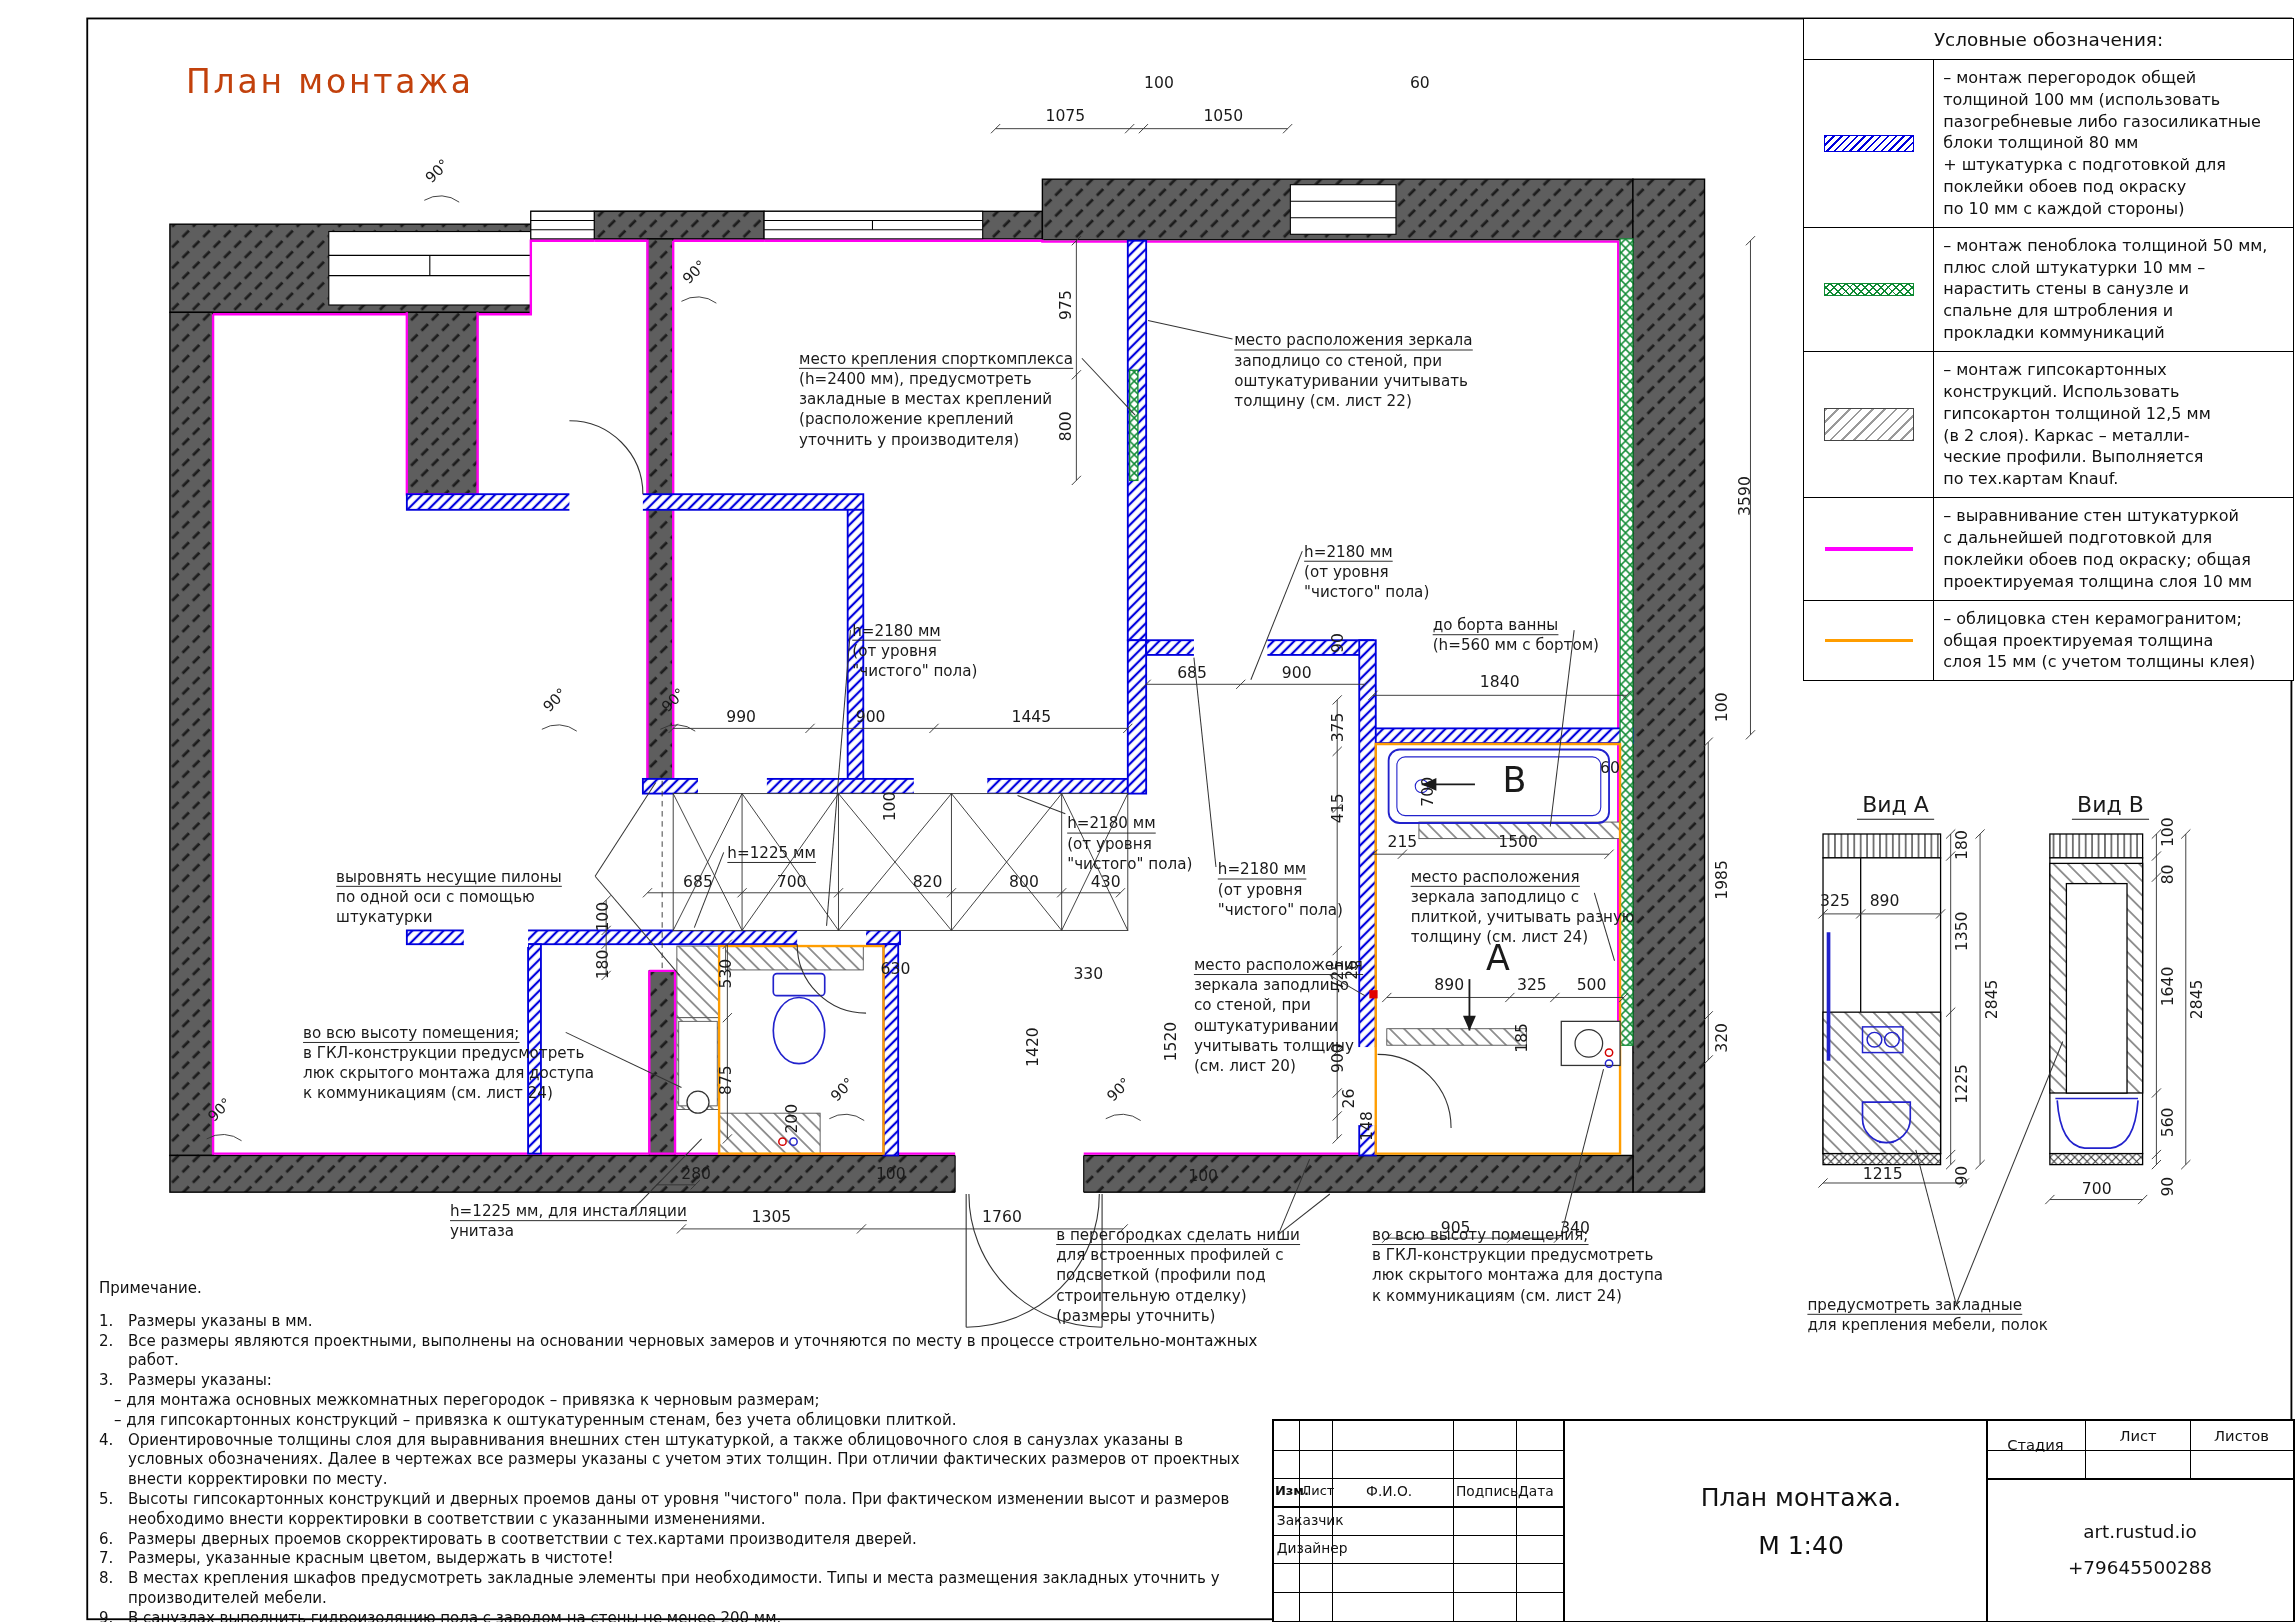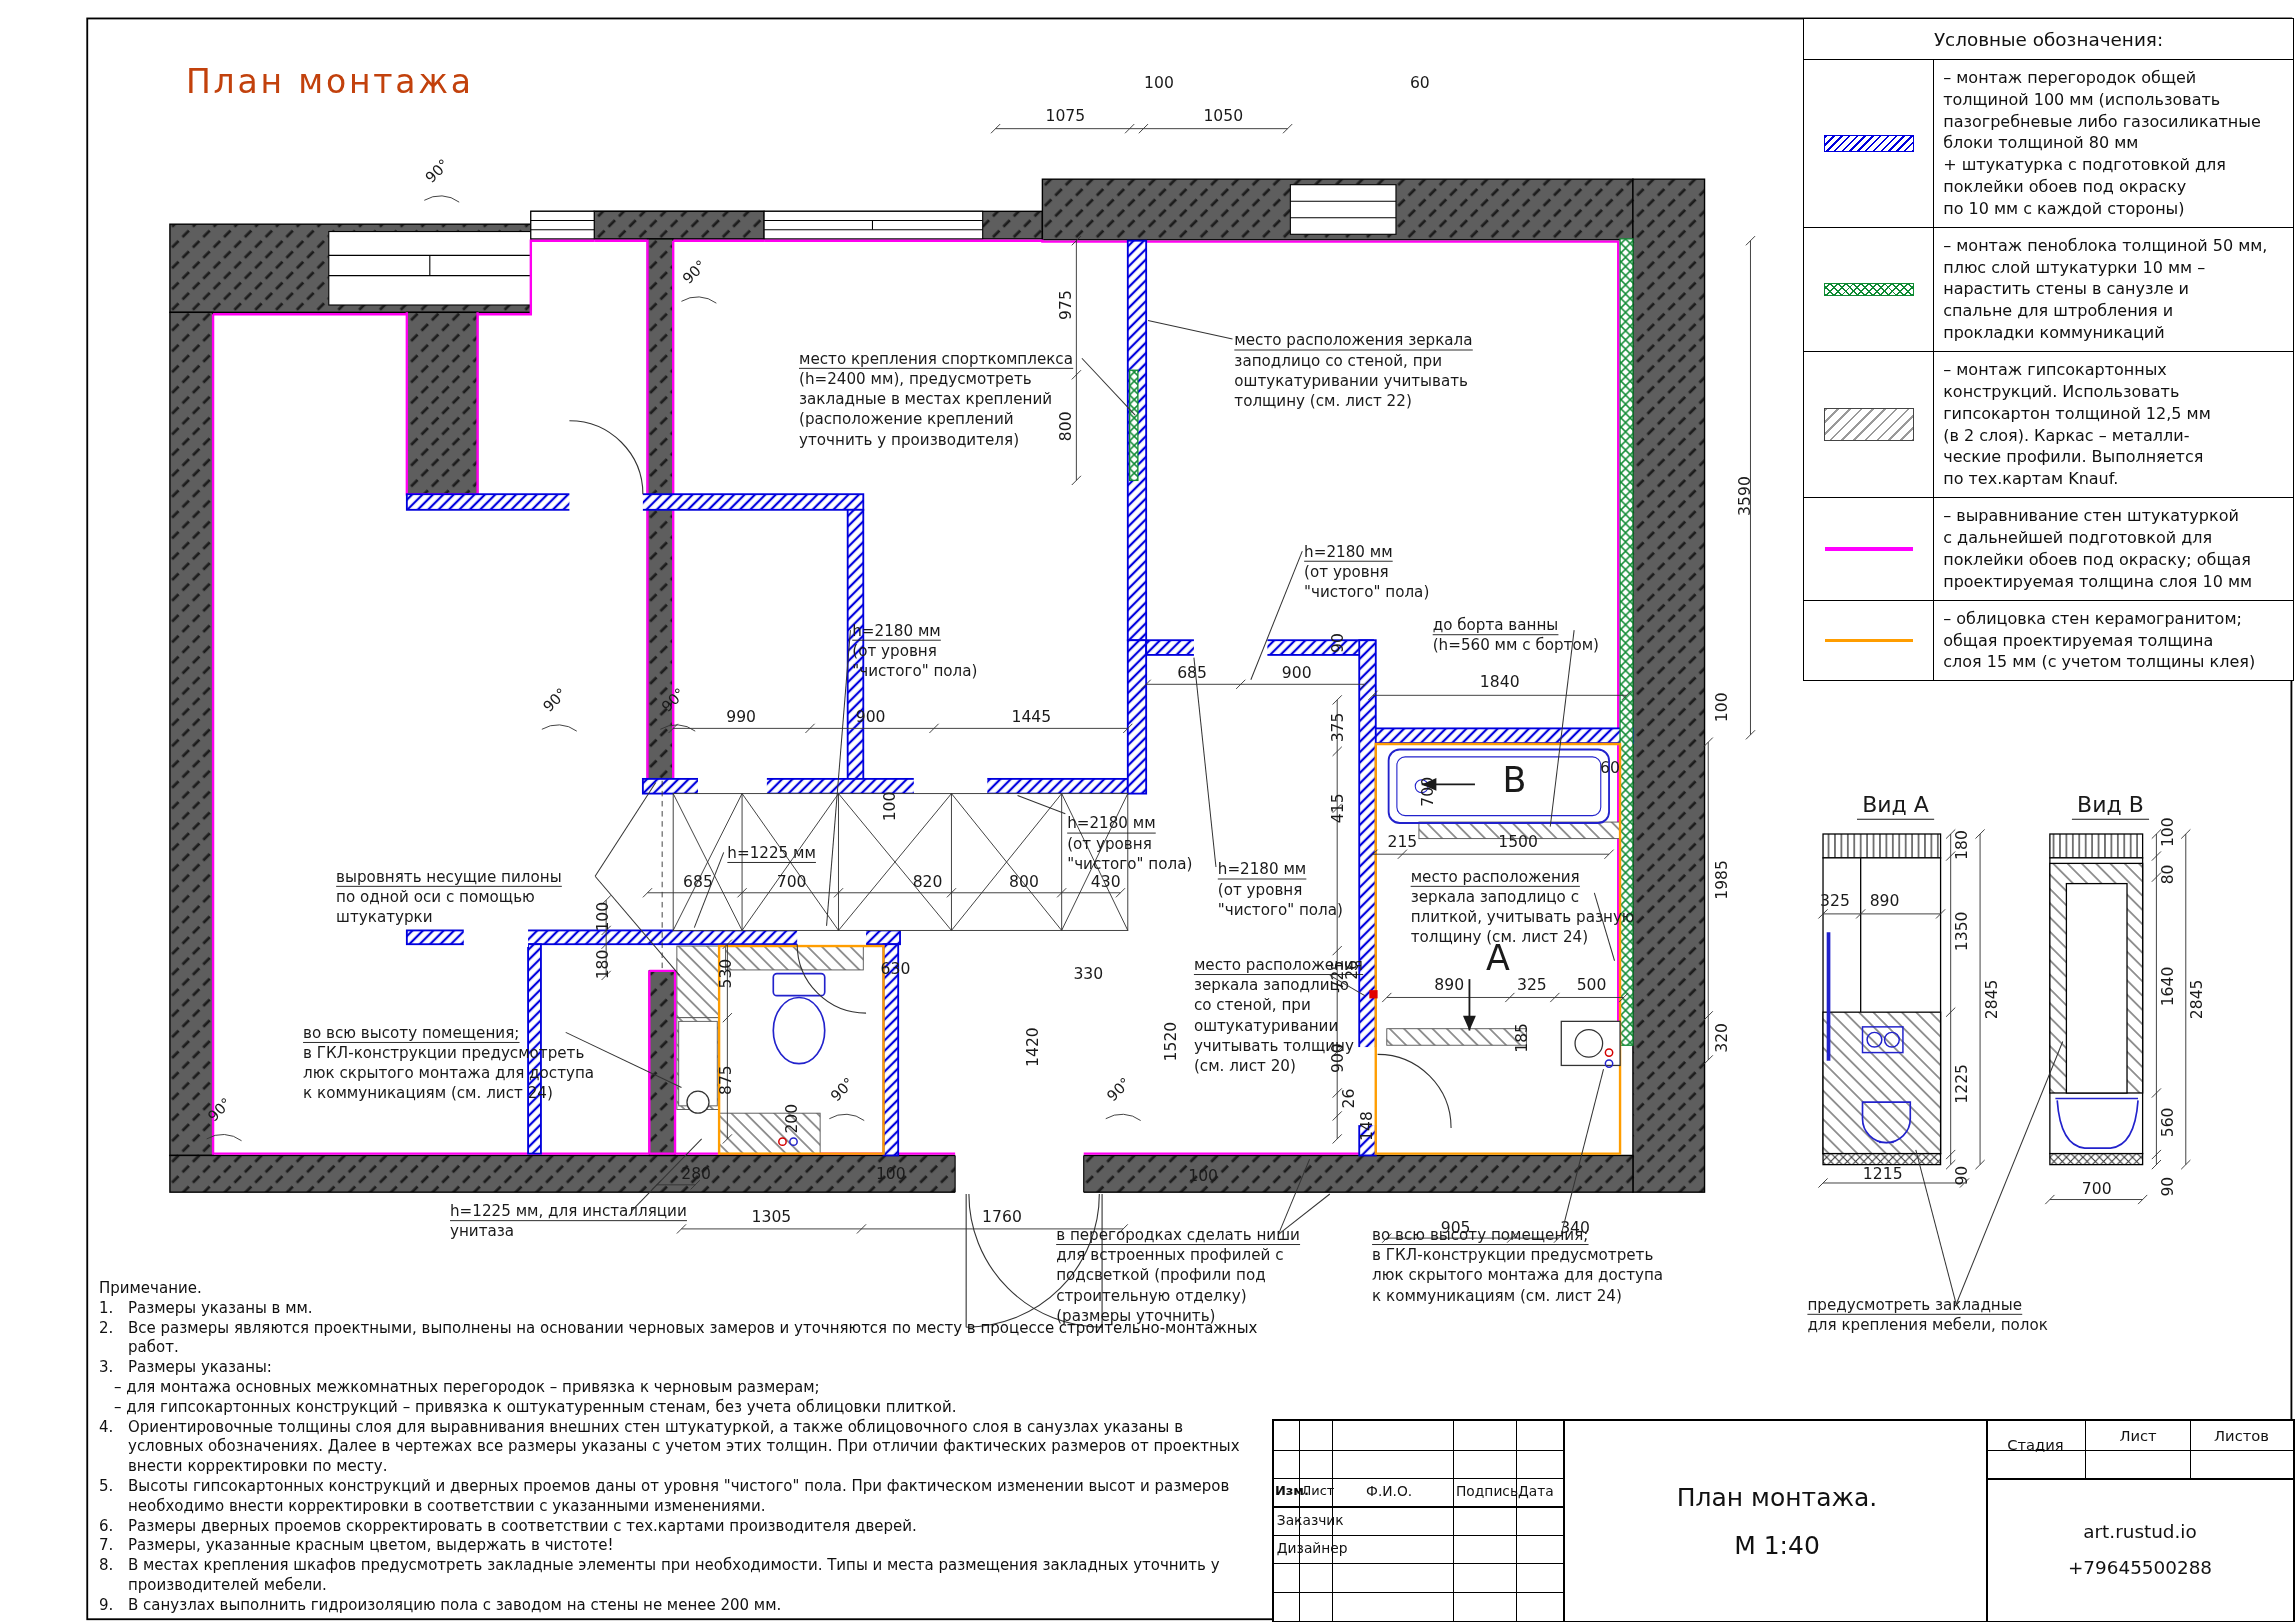--- a/index.html
+++ b/index.html
@@ -18,31 +18,31 @@
   .sw-blue{height:14.7px;border:1.8px solid #0000dd;background:repeating-linear-gradient(135deg,#0000dd 0 1.8px,#ffffff 1.8px 5.5px);}
   .sw-green{height:11px;border:1.4px solid #0f8a33;
     background:repeating-linear-gradient(45deg,#0f8a33 0 1.4px,transparent 1.4px 5.5px),
                repeating-linear-gradient(-45deg,#0f8a33 0 1.4px,#ffffff 1.4px 5.5px);}
   .sw-gkl{height:31px;border:1.4px solid #444;background:repeating-linear-gradient(135deg,#9a9a9a 0 1.8px,#ffffff 1.8px 8.3px);}
   .sw-magenta{height:3.7px;background:#ff00ff;}
   .sw-orange{height:3.7px;background:#ff9d00;}
 
   
   #notes{position:absolute;left:99px;top:1279px;width:1159px;font-size:15px;line-height:1.32;}
-  .note-title{margin-bottom:0;}
+  .note-title{margin-bottom:13px;}
   .note-item{display:flex;}
   .note-item .nn{width:29px;flex:none;}
   .note-item.sub .nn{width:0;}
   .note-item.sub{margin-left:15px;}
 
   
   #titleblock{position:absolute;left:1272px;top:1419px;width:1019px;height:200px;border:2.3px solid #000;background:#fff;}
   .tb-line{position:absolute;background:#000;}
   .tb-label{position:absolute;font-size:13.8px;white-space:nowrap;}
-  #tb-title{position:absolute;left:292px;top:0;width:422px;height:200px;display:flex;flex-direction:column;align-items:center;justify-content:center;gap:19px;font-size:25px;}
+  #tb-title{position:absolute;left:284px;top:0;width:422px;height:200px;display:flex;flex-direction:column;align-items:center;justify-content:center;gap:19px;font-size:25px;padding-left:32px;}
   #tb-brand{position:absolute;left:712px;top:57px;width:308px;height:143px;display:flex;flex-direction:column;align-items:center;justify-content:center;gap:15px;font-size:18.4px;}
   .tb-h{position:absolute;font-size:14.7px;text-align:center;}
 </style>
 </head>
 <body>
 
 <svg id="plan-svg" width="2296" height="1623" viewBox="0 0 2500 1767" style="position:absolute;left:0;top:0;">
   <defs>
     <pattern id="wallHatch" width="16" height="16" patternUnits="userSpaceOnUse" patternTransform="rotate(45)">
       <rect width="16" height="16" fill="#5e5e5e"></rect>

